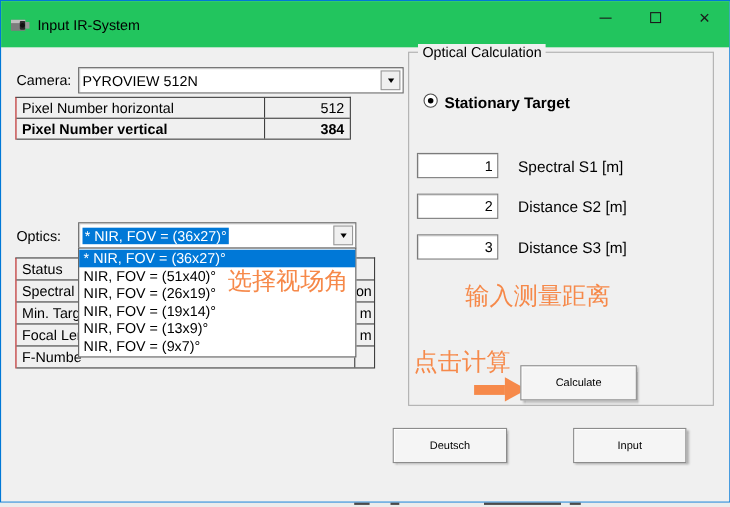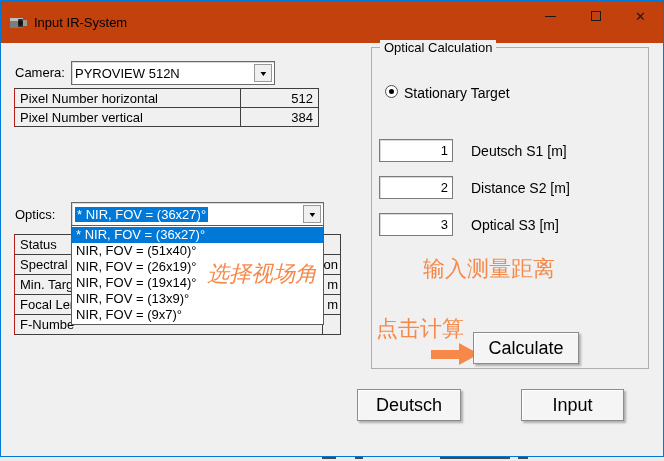--- a/index.html
+++ b/index.html
@@ -8,21 +8,21 @@
 
   .screen { position:relative; width:664px; height:461px; }
 
   .window {
     position:absolute; left:0; top:0; width:664px; height:457px;
     background:#f0f0f0; border:1px solid #0078d7;
   }
 
   
   .titlebar {
-    position:absolute; left:0; top:0; right:0; height:42px; background:#c2410c;
+    position:absolute; left:0; top:0; right:0; height:42px; background:#22c55e;
     display:flex; align-items:center;
   }
   .app-icon { margin-left:9px; width:17px; height:14px; position:relative; }
   .title-text { margin-left:7px; font-size:13px; color:#000; }
   .caption-buttons { position:absolute; right:0; top:0; height:30px; display:flex; }
   .cap-btn { width:45px; height:30px; display:flex; align-items:center; justify-content:center; }
   .glyph-min { width:11px; height:1px; background:#1a1a1a; }
   .glyph-max { width:10px; height:10px; border:1px solid #1a1a1a; background:transparent; }
   .glyph-close { font-size:13px; color:#1a1a1a; line-height:1; }
 
@@ -72,21 +72,21 @@
     text-align:right; padding-right:4px; font-family:"Liberation Sans",sans-serif; font-size:13px;
   }
   .field-label { position:absolute; white-space:nowrap; font-size:14px; }
 
   
   .btn {
     position:absolute; background:#f5f5f5;
     border:1px solid #8c8c8c;
     box-shadow: 1px 1px 0 #ffffff inset, 2px 2px 2px rgba(0,0,0,0.28);
     display:flex; align-items:center; justify-content:center;
-    font-size:18px; color:#000; cursor:default;
+    font-size:10px; color:#000; cursor:default;
   }
 
   
   .annot { position:absolute; color:#f6894a; font-size:22px; white-space:nowrap; }
   .annot-arrow { position:absolute; }
   .annot-arrow .shaft { position:absolute; left:0; top:7px; width:28px; height:9px; background:#f6894a; }
   .annot-arrow .head {
     position:absolute; left:28px; top:0; width:0; height:0;
     border-left:20px solid #f6894a; border-top:11px solid transparent; border-bottom:11px solid transparent;
   }
@@ -120,35 +120,35 @@
         <div class="cap-btn">
           <span class="glyph-max"></span>
         </div>
         <div class="cap-btn">
           <span class="glyph-close">✕</span>
         </div>
       </div>
     </div>
 
     <div class="label" style="left:14px; top:64px;">Camera:</div>
-    <div class="combo" style="left:70px; top:60px; width:204px; height:24px;text-align:center;">
+    <div class="combo" style="left:70px; top:60px; width:296px; height:24px;text-align:center;">
       <div class="combo-text">
           <span>PYROVIEW 512N</span>
         </div>
       <div class="combo-btn">
         <span class="arrow">▼</span>
       </div>
     </div>
 
     <div class="tbl" style="left:13px; top:87px; width:305px;">
       <div class="tbl-row" style="height:19px;">
         <div class="tbl-label">Pixel Number horizontal</div>
         <div class="tbl-value" style="width:78px;">512</div>
       </div>
-      <div class="tbl-row" style="height:19px;">
+      <div class="tbl-row" style="height:19px;font-weight:bold;">
         <div class="tbl-label">Pixel Number vertical</div>
         <div class="tbl-value" style="width:78px;">384</div>
       </div>
     </div>
 
     <div class="label" style="left:14px; top:206px;">Optics:</div>
     <div class="combo" style="left:70px; top:201px; width:253px; height:24px;">
       <div class="combo-text selected">
           <span>* NIR, FOV = (36x27)°</span>
         </div>
@@ -182,39 +182,39 @@
 
     <div class="listbox">
       <div class="list-item selected">* NIR, FOV = (36x27)°</div>
       <div class="list-item">NIR, FOV = (51x40)°</div>
       <div class="list-item">NIR, FOV = (26x19)°</div>
       <div class="list-item">NIR, FOV = (19x14)°</div>
       <div class="list-item">NIR, FOV = (13x9)°</div>
       <div class="list-item">NIR, FOV = (9x7)°</div>
     </div>
 
-    <div class="annot" style="left:206px; top:258px; z-index:7;font-style:italic;">选择视场角</div>
+    <div class="annot" style="left:206px; top:240px; z-index:7;">选择视场角</div>
 
     <div class="groupbox">
       <div class="groupbox-title">Optical Calculation</div>
     </div>
 
     <div class="radio" style="left:384px; top:84px;">
       <span class="dot"></span>
     </div>
-    <div class="label" style="left:403px; top:84px; font-size:14px;">Stationary Target</div>
+    <div class="label" style="left:403px; top:84px; font-size:14px;font-weight:bold;">Stationary Target</div>
 
     <input class="field" style="left: 378px; top: 138px;" value="1">
-    <div class="field-label" style="left:470px; top:142px;">Deutsch S1 [m]</div>
+    <div class="field-label" style="left:470px; top:142px;">Spectral S1 [m]</div>
 
     <input class="field" style="left: 378px; top: 175px;" value="2">
     <div class="field-label" style="left:470px; top:179px;">Distance S2 [m]</div>
 
     <input class="field" style="left: 378px; top: 212px;" value="3">
-    <div class="field-label" style="left:470px; top:216px;">Optical S3 [m]</div>
+    <div class="field-label" style="left:470px; top:216px;">Distance S3 [m]</div>
 
     <div class="annot" style="left:422px; top:253px;">输入测量距离</div>
 
     <div class="annot" style="left:375px; top:313px;font-family:Liberation Mono, monospace;">点击计算</div>
     <div class="annot-arrow" style="left:430px; top:342px; width:48px; height:22px;">
       <span class="shaft"></span>
         <span class="head"></span>
     </div>
 
     <div class="btn" style="left:472px; top:331px; width:106px; height:32px;">Calculate</div>

